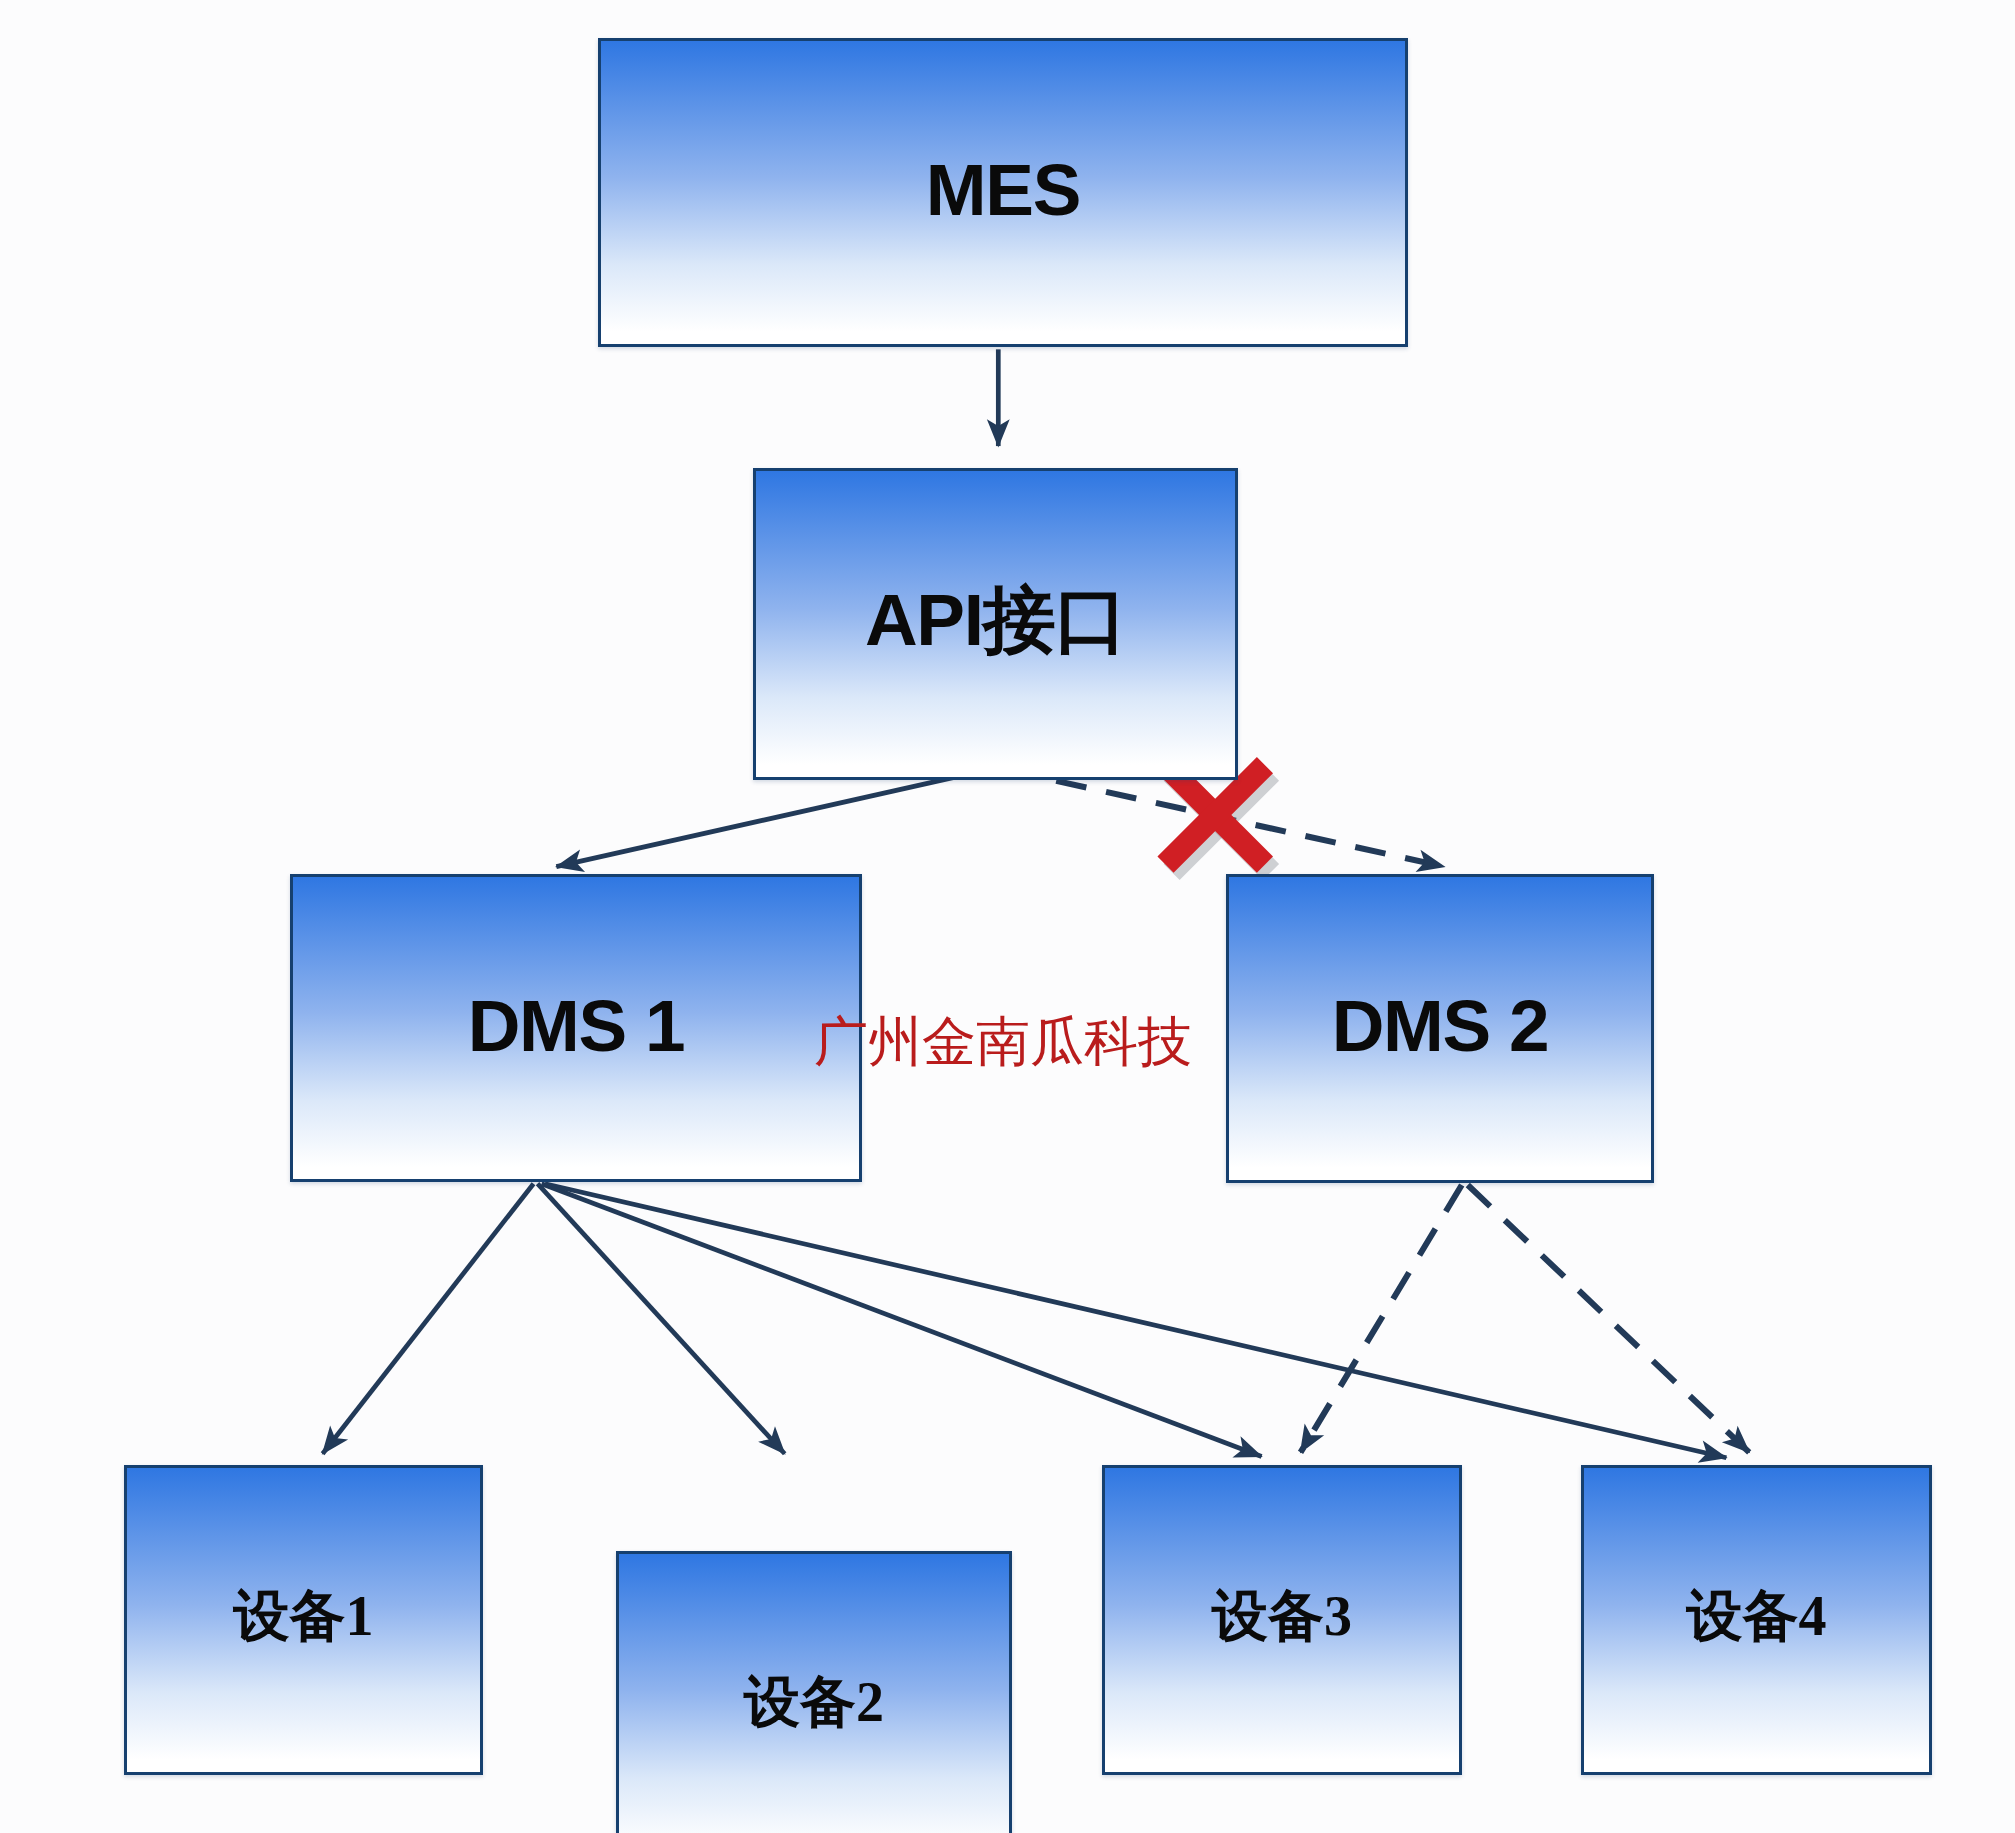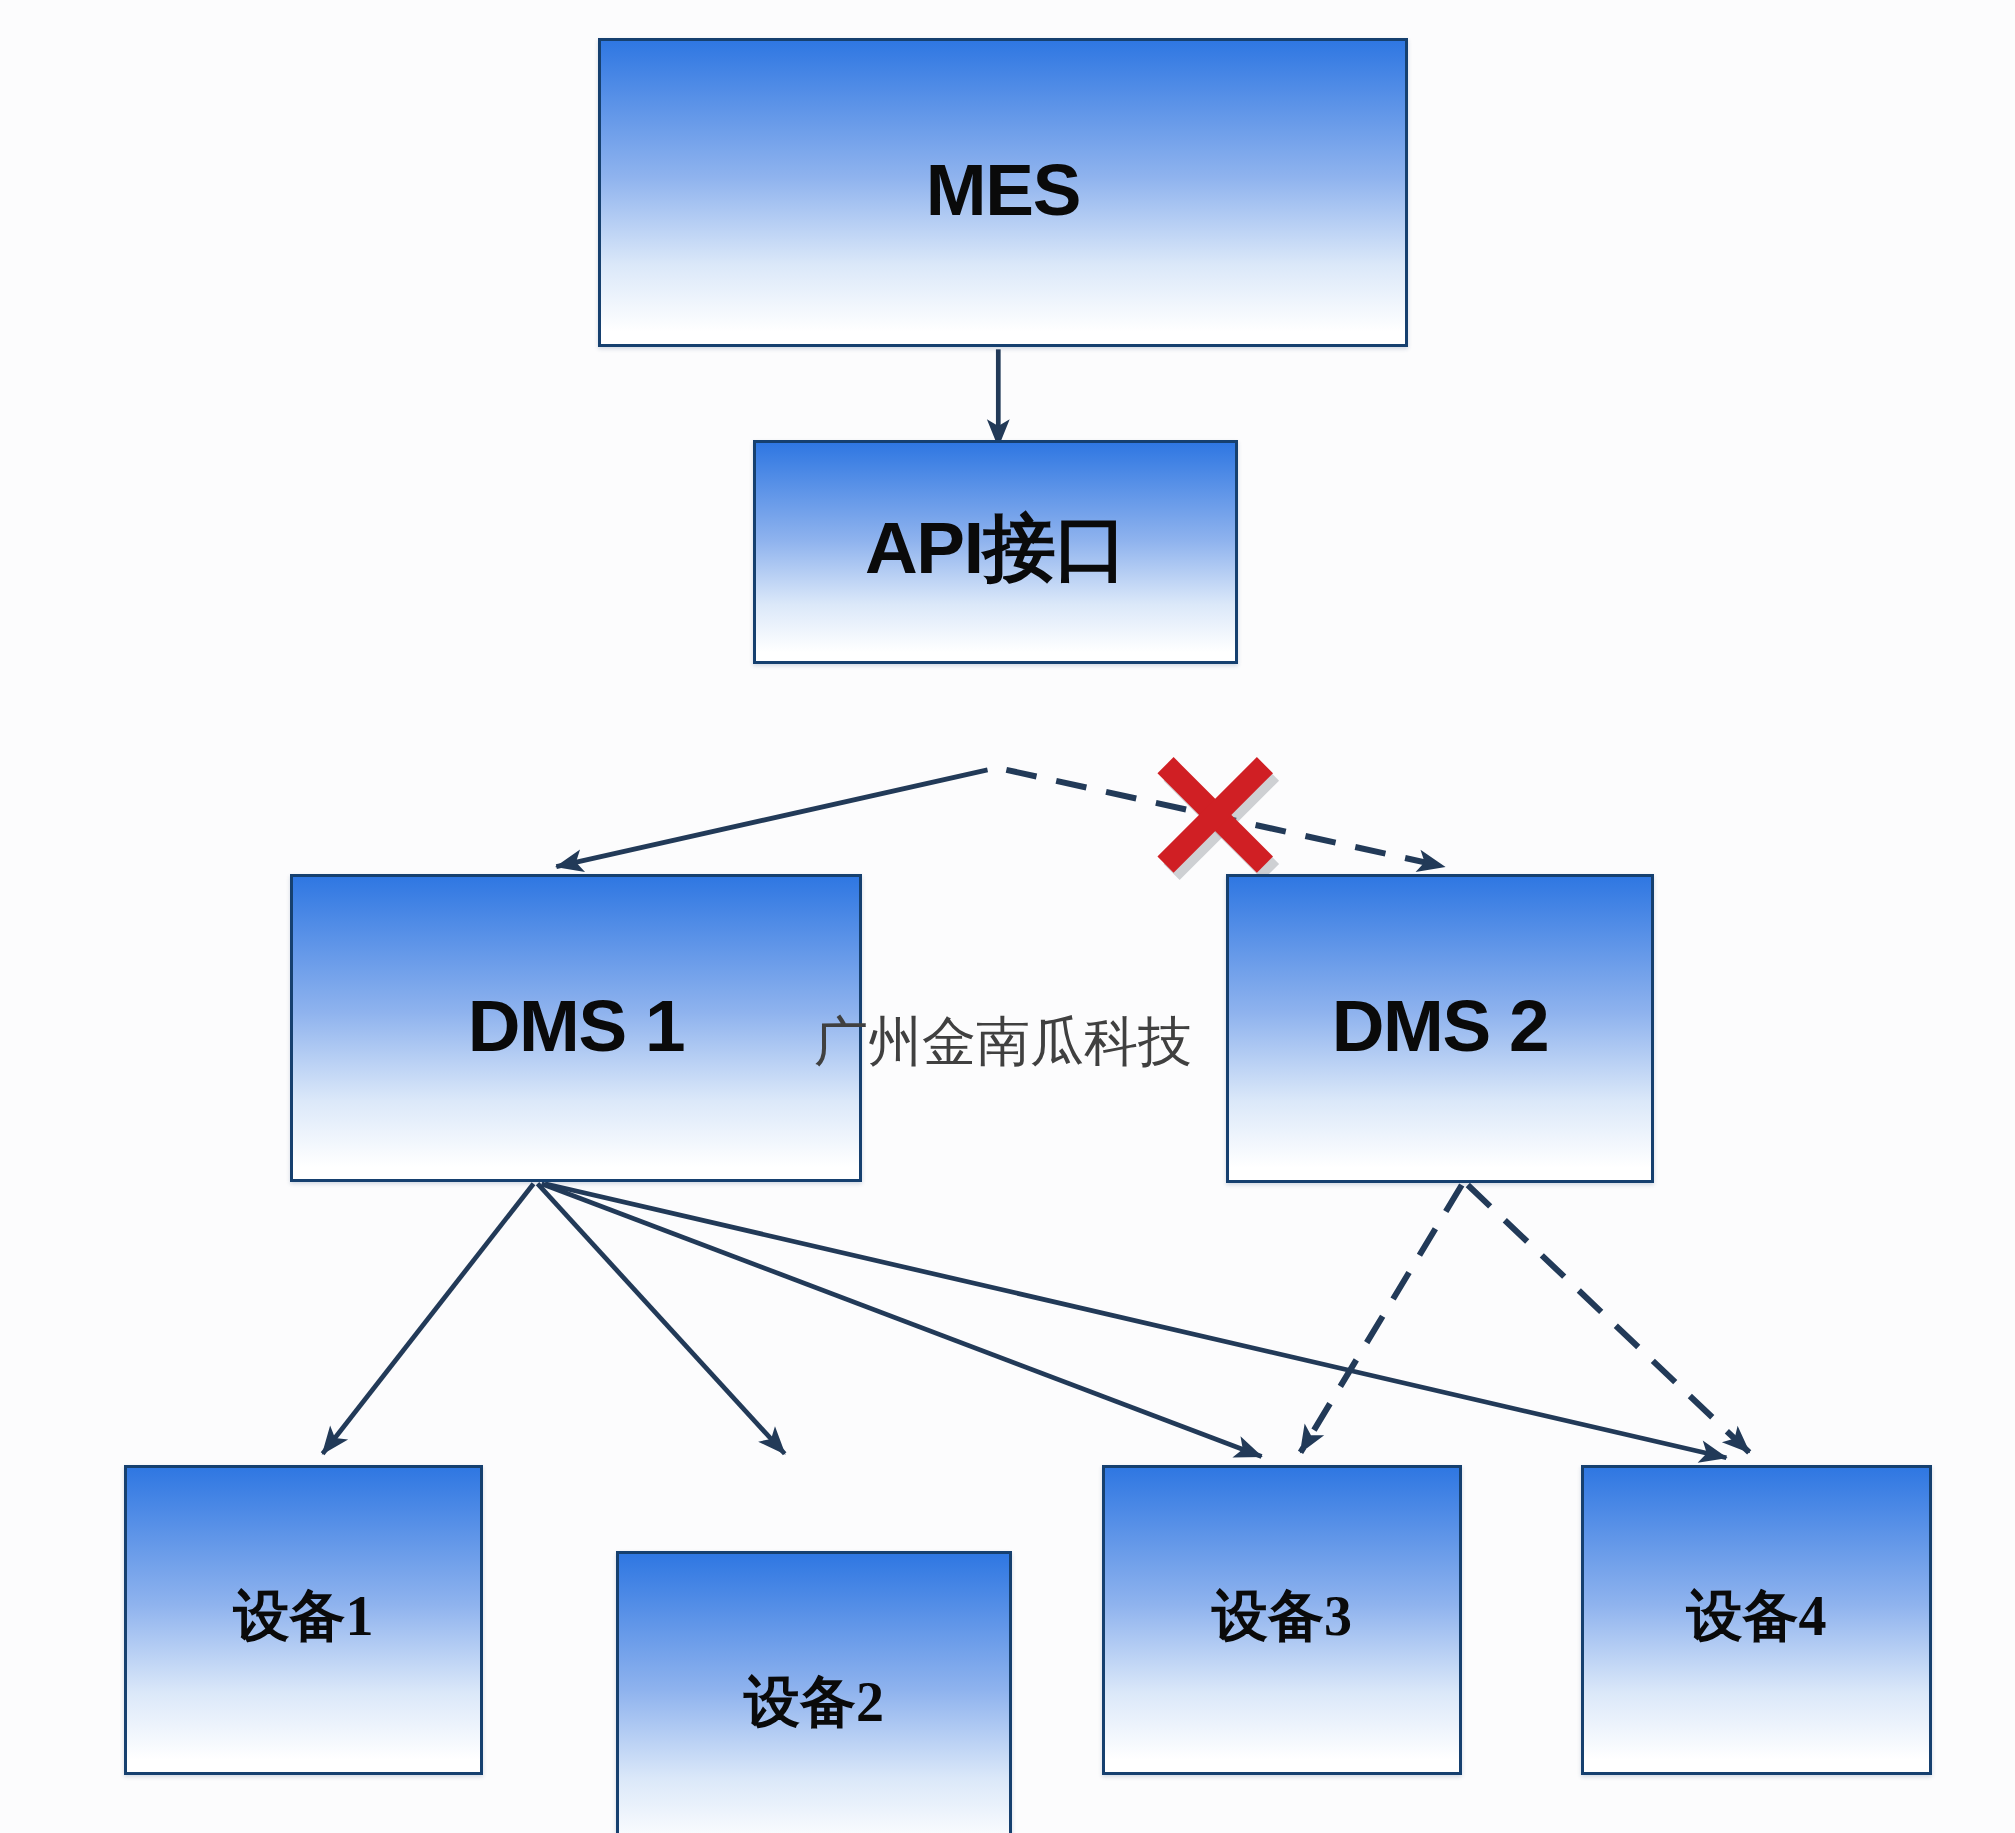--- a/index.html
+++ b/index.html
@@ -70,21 +70,21 @@
     font-family: "Liberation Serif", serif;
     font-weight: 600;
     font-size: 56px;
   }
   .free-note {
     position: absolute;
     transform: translate(-50%, -50%);
     font-family: Liberation Sans, sans-serif;
     font-weight: 400;
     font-size: 54px;
-    color: #404040;
+    color: #b91c1c;
     white-space: nowrap;
   }
 </style>
 </head>
 <body>
 
 <div class="stage" style="width: 2015px; height: 1834px; --bg: #fcfcfd; --box-top: #2f77e2; --box-mid: #8fb3ee; --box-low: #dbe8f9; --box-bottom: #ffffff; --box-border: #16406f; --line: #223a58; --x-red: #d01f24; --x-shadow: #8b8f96; --label: #0a0a0a;">
   <svg class="edge-layer" xmlns="http://www.w3.org/2000/svg" viewBox="0 0 3000 2730" preserveAspectRatio="none">
     <defs>
       <marker id="arrowhead" markerUnits="userSpaceOnUse" markerWidth="46" markerHeight="38" refX="42" refY="19" orient="auto">
@@ -105,21 +105,21 @@
         <line x1="783" y1="1762" x2="2542" y2="2170" class="edge solid" marker-end="url(#arrowhead)"></line>
         <line x1="2148" y1="1764" x2="1908" y2="2162" class="edge dashed" marker-end="url(#arrowhead)"></line>
         <line x1="2157" y1="1764" x2="2576" y2="2162" class="edge dashed" marker-end="url(#arrowhead)"></line>
       </g>
   </svg>
 
   <div id="node-layer">
       <div class="node system" style="left: 579px; top: 38px; width: 810px; height: 309px;">
         <span class="label">MES</span>
       </div>
-      <div class="node system" style="left: 734px; top: 440px; width: 485px; height: 224px;">
+      <div class="node system" style="left: 734px; top: 468px; width: 485px; height: 312px;">
         <span class="label">API接口</span>
       </div>
       <div class="node system" style="left: 271px; top: 874px; width: 572px; height: 308px;">
         <span class="label">DMS 1</span>
       </div>
       <div class="node system" style="left: 1207px; top: 874px; width: 428px; height: 309px;">
         <span class="label">DMS 2</span>
       </div>
       <div class="node device" style="left: 105px; top: 1465px; width: 359px; height: 310px;">
         <span class="label">设备1</span>

